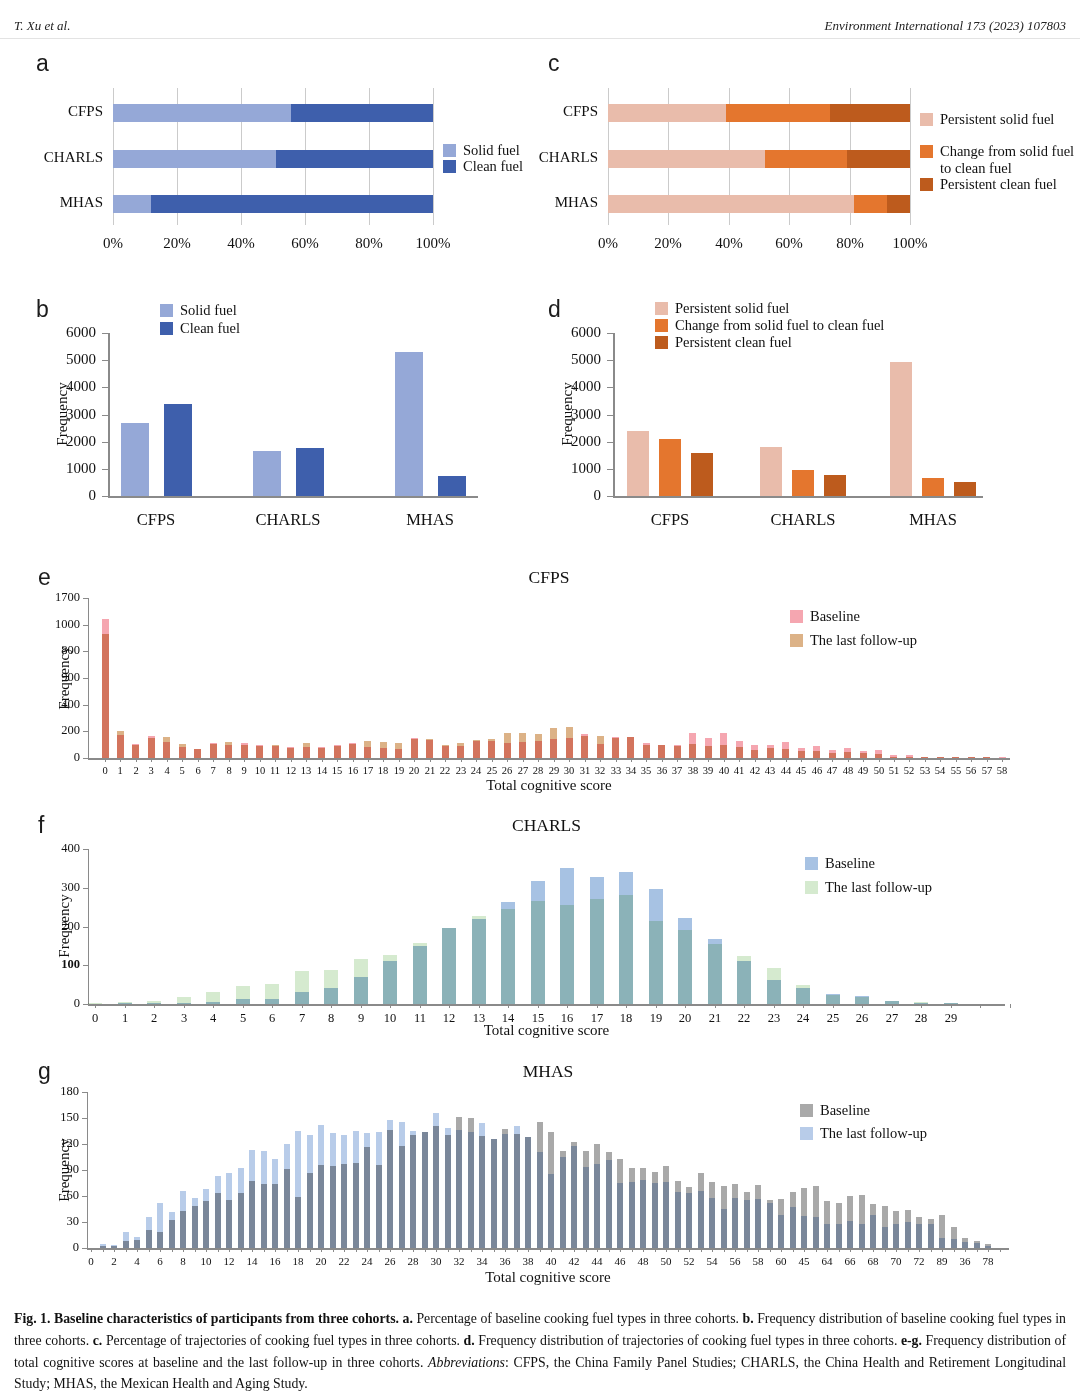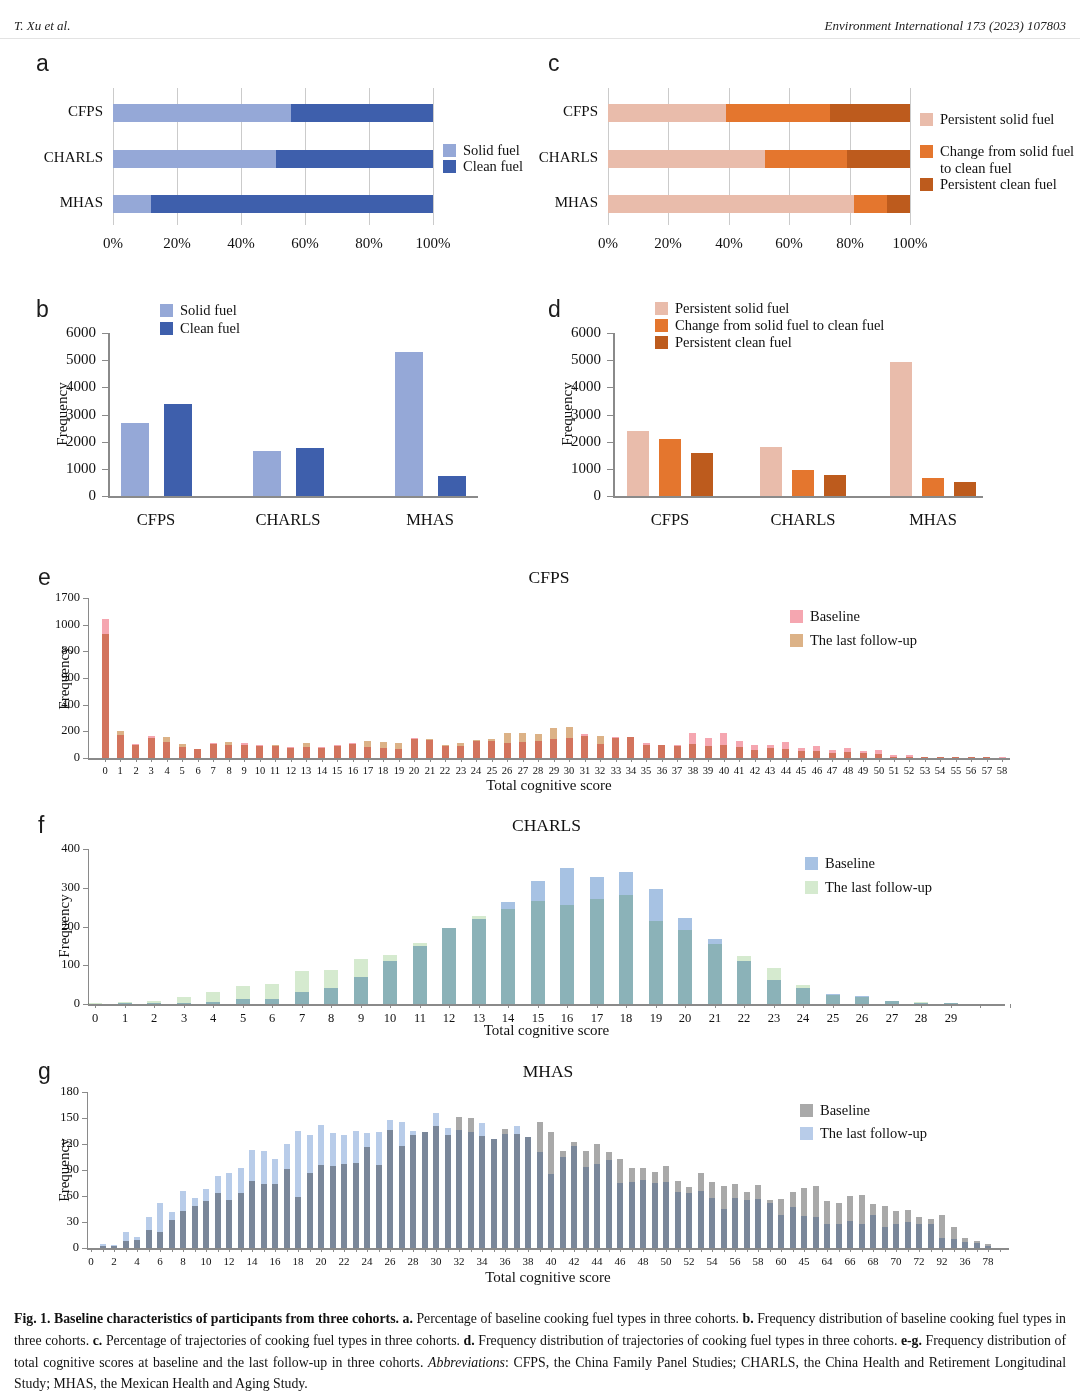--- a/index.html
+++ b/index.html
@@ -467,21 +467,21 @@
 
   <div class="panel-letter" style="left:38px;top:814px">f</div>
   <div class="chart-title" style="left:88px;top:815px;width:917px">CHARLS</div>
   <div class="ylab" style="left:64px;top:926px">Frequency</div>
   <div class="plot" id="plot-f" style="left:88px;top:849px;width:917px;height:155px">
       <div class="axis-left" style="height: 155px; width: 1px;"></div>
       <div class="axis-bottom" style="top: 155px; width: 917px;"></div>
       <div class="tick" style="left: -5px; top: 155px; width: 5px; height: 1px;"></div>
       <div class="tick-label" style="left: -52px; width: 44px; top: 147px; text-align: right; font-size: 12.5px;">0</div>
       <div class="tick" style="left: -5px; top: 116px; width: 5px; height: 1px;"></div>
-      <div class="tick-label" style="left: -52px; width: 44px; top: 108px; text-align: right; font-size: 12.5px;">100</div>
+      <div class="tick-label" style="left: -52px; width: 44px; top: 108px; text-align: right; font-size: 12.5px; font-weight: bold;">100</div>
       <div class="tick" style="left: -5px; top: 78px; width: 5px; height: 1px;"></div>
       <div class="tick-label" style="left: -52px; width: 44px; top: 70px; text-align: right; font-size: 12.5px;">200</div>
       <div class="tick" style="left: -5px; top: 39px; width: 5px; height: 1px;"></div>
       <div class="tick-label" style="left: -52px; width: 44px; top: 31px; text-align: right; font-size: 12.5px;">300</div>
       <div class="tick" style="left: -5px; top: 0px; width: 5px; height: 1px;"></div>
       <div class="tick-label" style="left: -52px; width: 44px; top: -8px; text-align: right; font-size: 12.5px;">400</div>
       <div class="tick" style="left: 7px; top: 155px; width: 1px; height: 4px;"></div>
       <div class="tick-label" style="left: -7px; top: 162px; width: 28px; text-align: center; font-size: 12.5px;">0</div>
       <div class="tick" style="left: 37px; top: 155px; width: 1px; height: 4px;"></div>
       <div class="tick-label" style="left: 23px; top: 162px; width: 28px; text-align: center; font-size: 12.5px;">1</div>
@@ -738,21 +738,21 @@
       <div class="tick" style="left: 786px; top: 156px; width: 1px; height: 4px;"></div>
       <div class="tick-label" style="left: 772px; top: 163px; width: 28px; text-align: center; font-size: 11px;">68</div>
       <div class="tick" style="left: 798px; top: 156px; width: 1px; height: 4px;"></div>
       <div class="tick" style="left: 809px; top: 156px; width: 1px; height: 4px;"></div>
       <div class="tick-label" style="left: 795px; top: 163px; width: 28px; text-align: center; font-size: 11px;">70</div>
       <div class="tick" style="left: 821px; top: 156px; width: 1px; height: 4px;"></div>
       <div class="tick" style="left: 832px; top: 156px; width: 1px; height: 4px;"></div>
       <div class="tick-label" style="left: 818px; top: 163px; width: 28px; text-align: center; font-size: 11px;">72</div>
       <div class="tick" style="left: 844px; top: 156px; width: 1px; height: 4px;"></div>
       <div class="tick" style="left: 855px; top: 156px; width: 1px; height: 4px;"></div>
-      <div class="tick-label" style="left: 841px; top: 163px; width: 28px; text-align: center; font-size: 11px;">92</div>
+      <div class="tick-label" style="left: 841px; top: 163px; width: 28px; text-align: center; font-size: 11px;">89</div>
       <div class="tick" style="left: 867px; top: 156px; width: 1px; height: 4px;"></div>
       <div class="tick" style="left: 878px; top: 156px; width: 1px; height: 4px;"></div>
       <div class="tick-label" style="left: 864px; top: 163px; width: 28px; text-align: center; font-size: 11px;">36</div>
       <div class="tick" style="left: 890px; top: 156px; width: 1px; height: 4px;"></div>
       <div class="tick" style="left: 901px; top: 156px; width: 1px; height: 4px;"></div>
       <div class="tick-label" style="left: 887px; top: 163px; width: 28px; text-align: center; font-size: 11px;">78</div>
       <div class="tick" style="left: 913px; top: 156px; width: 1px; height: 4px;"></div>
       <div class="hist-bar" style="left: 13px; top: 154px; width: 6px; height: 2px; background: rgb(169, 169, 169);"></div>
       <div class="hist-bar" style="left: 24px; top: 154px; width: 6px; height: 2px; background: rgb(169, 169, 169);"></div>
       <div class="hist-bar" style="left: 36px; top: 149px; width: 6px; height: 7px; background: rgb(169, 169, 169);"></div>

